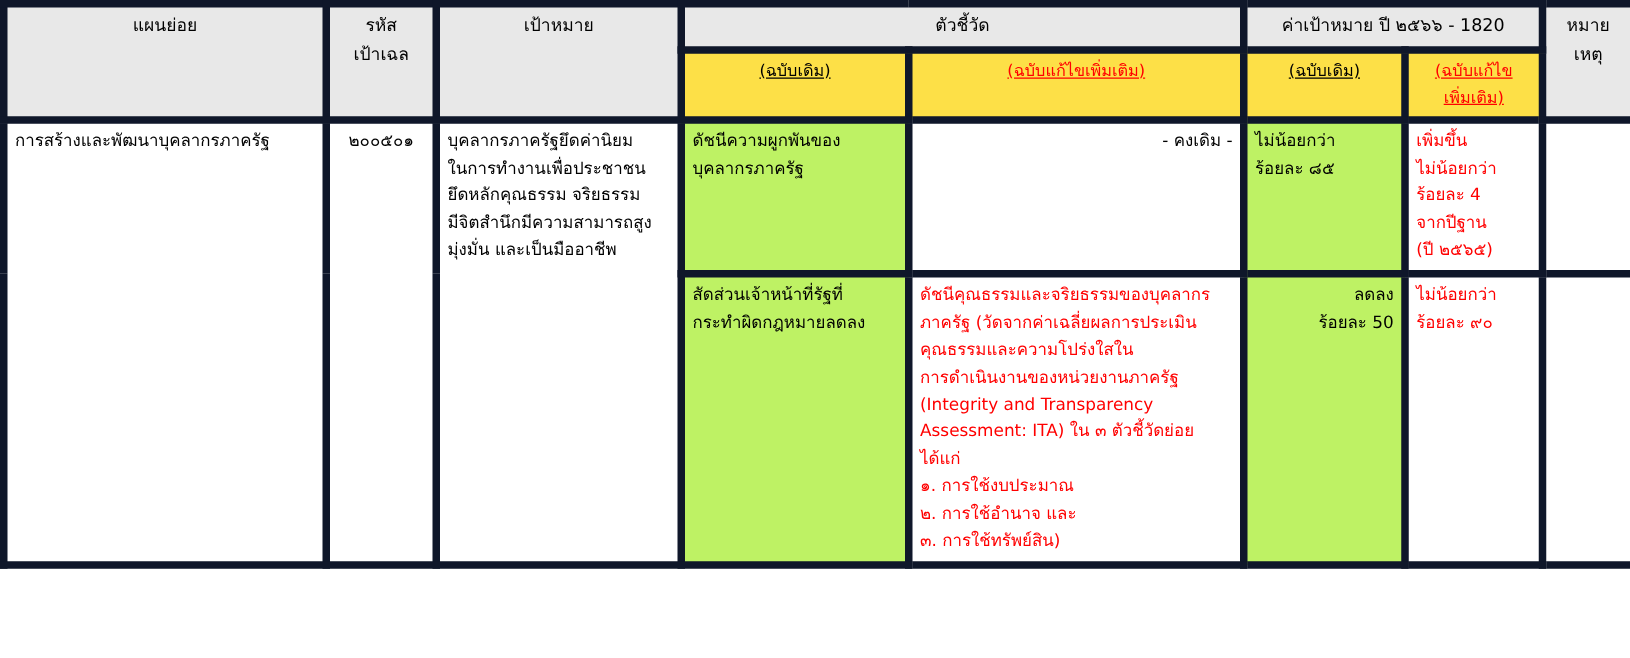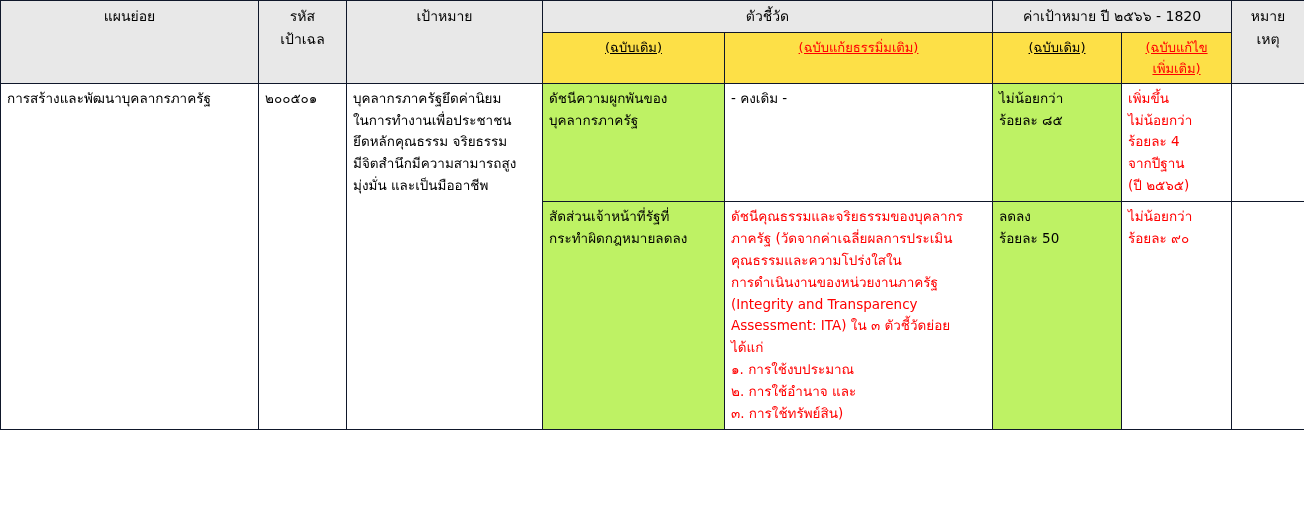--- a/index.html
+++ b/index.html
@@ -19,40 +19,40 @@
     position: relative;
   }
   table.plan {
     border-collapse: collapse;
     table-layout: fixed;
     width: 1304px;
     font-size: 13.5px;
     color: #000000;
   }
   table.plan td, table.plan th {
-    border: 1px solid #0f172a;
+    border: 6px solid #0f172a;
     vertical-align: top;
     padding: 4px 6px;
     line-height: 1.62;
     font-weight: normal;
   }
   thead td {
     text-align: center;
     vertical-align: middle;
     background: #e8e8e8;
   }
   thead td.sub-blue {
     background: #fde047;
     text-decoration: underline;
   }
   .red {
     color: #ff0000;
   }
   .center {
-    text-align: left;
+    text-align: right;
   }
   .cell-blue {
     background: #bef264;
   }
   .cell-white {
     background: #ffffff;
   }
   .nowrapline {
     white-space: pre-line;
   }
@@ -63,21 +63,21 @@
   .col-ind-new { width: 268px; }
   .col-tgt-old { width: 129px; }
   .col-tgt-new { width: 110px; }
   .col-note { width: 73px; }
   .subplan-label {
     vertical-align: middle;
     font-size: 13.5px;
     line-height: 1.6;
   }
   .code-cell {
-    text-align: left;
+    text-align: center;
   }
   .hdr-main {
     font-size: 14px;
   }
   .hdr-sub {
     font-size: 13px;
   }
   .tight {
     line-height: 1.6;
   }
@@ -103,21 +103,21 @@
         <td rowspan="2" class="hdr-main nowrapline">รหัส
 เป้าเฉล</td>
         <td rowspan="2" class="hdr-main nowrapline">เป้าหมาย</td>
         <td colspan="2" class="hdr-main">ตัวชี้วัด</td>
         <td colspan="2" class="hdr-main">ค่าเป้าหมาย ปี ๒๕๖๖ - 1820</td>
         <td rowspan="2" class="hdr-main nowrapline">หมาย
 เหตุ</td>
       </tr>
       <tr>
         <td class="hdr-sub sub-blue">(ฉบับเดิม)</td>
-        <td class="hdr-sub sub-blue red">(ฉบับแก้ยธรรมิ่มเติม)</td>
+        <td class="hdr-sub sub-blue red">(ฉบับแก้ไขเพิ่มเติม)</td>
         <td class="hdr-sub sub-blue">(ฉบับเดิม)</td>
         <td class="hdr-sub sub-blue red nowrapline">(ฉบับแก้ไข
 เพิ่มเติม)</td>
       </tr>
     </thead>
     <tbody>
       <tr>
         <td rowspan="2" class="subplan-label">การสร้างและพัฒนาบุคลากรภาครัฐ</td>
         <td rowspan="2" class="code-cell">๒๐๐๕๐๑</td>
         <td rowspan="2" class="nowrapline tight">บุคลากรภาครัฐยึดค่านิยม

